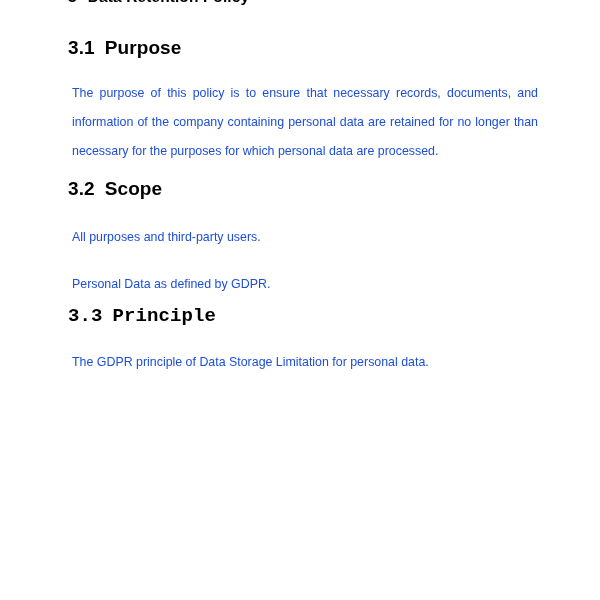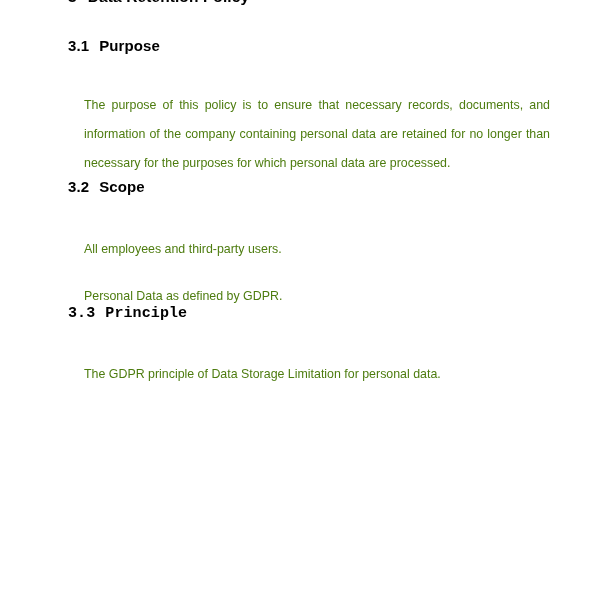--- a/index.html
+++ b/index.html
@@ -53,37 +53,37 @@
     line-height: 1;
   }
   .h1 .num { display: inline-block; }
   .h1 .ttl { display: inline-block; margin-left: 11px; }
 
   
   .h2 {
     position: absolute;
     left: 0;
     margin: 0;
-    font-size: 15px;
+    font-size: 19px;
     font-weight: bold;
     letter-spacing: 0.1px;
     white-space: nowrap;
     line-height: 1.1;
   }
   .h2 .num { display: inline-block; }
   .h2 .ttl { display: inline-block; margin-left: 10px; }
 
   
   .para {
     position: absolute;
     left: 0;
-    margin: 16px;
+    margin: 4px;
     font-size: 12.4px;
     line-height: 29px;
-    color: #4d7c0f;
+    color: #1d4ed8;
   }
   .para.justified {
     width: 466px;
     text-align: justify;
     text-justify: inter-word;
   }
   .para.single {
     width: 466px;
     white-space: nowrap;
   }
@@ -110,21 +110,21 @@
     </div>
 
     <h2 class="h2" id="h2-purpose">
       <span class="num">3.1</span><span class="ttl">Purpose</span>
     </h2>
     <p class="para justified" id="p-purpose">The purpose of this policy is to ensure that necessary records, documents, and information of the company containing personal data are retained for no longer than necessary for the purposes for which personal data are processed.</p>
 
     <h2 class="h2" id="h2-scope">
       <span class="num">3.2</span><span class="ttl">Scope</span>
     </h2>
-    <p class="para single" id="p-scope-1">All employees and third-party users.</p>
+    <p class="para single" id="p-scope-1">All purposes and third-party users.</p>
     <p class="para single" id="p-scope-2">Personal Data as defined by GDPR.</p>
 
     <h2 class="h2" id="h2-principle">
       <span class="num">3.3</span><span class="ttl">Principle</span>
     </h2>
     <p class="para single" id="p-principle">The GDPR principle of Data Storage Limitation for personal data.</p>
 
   </div>
 </div>
 

